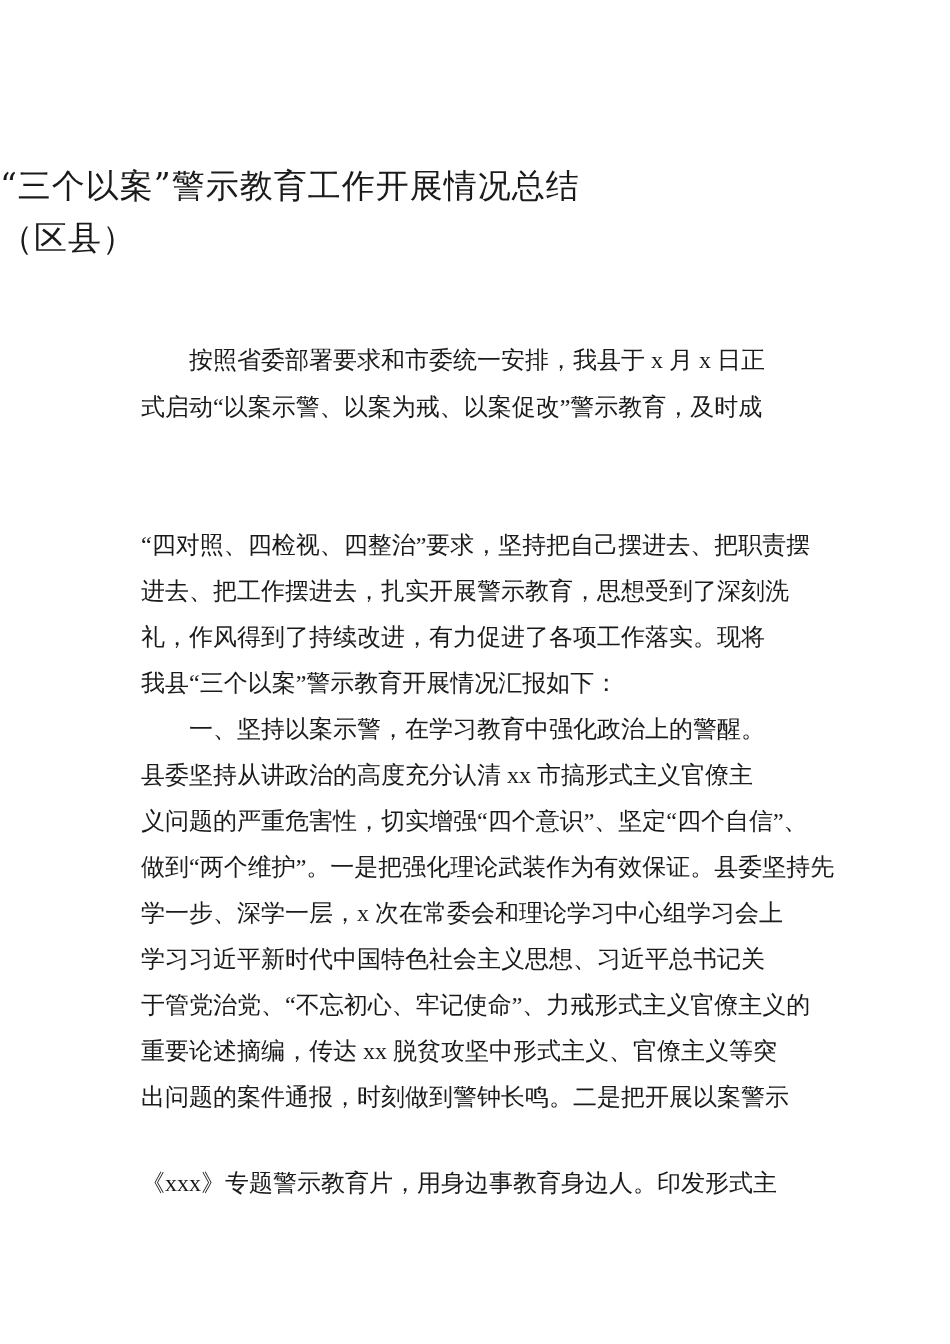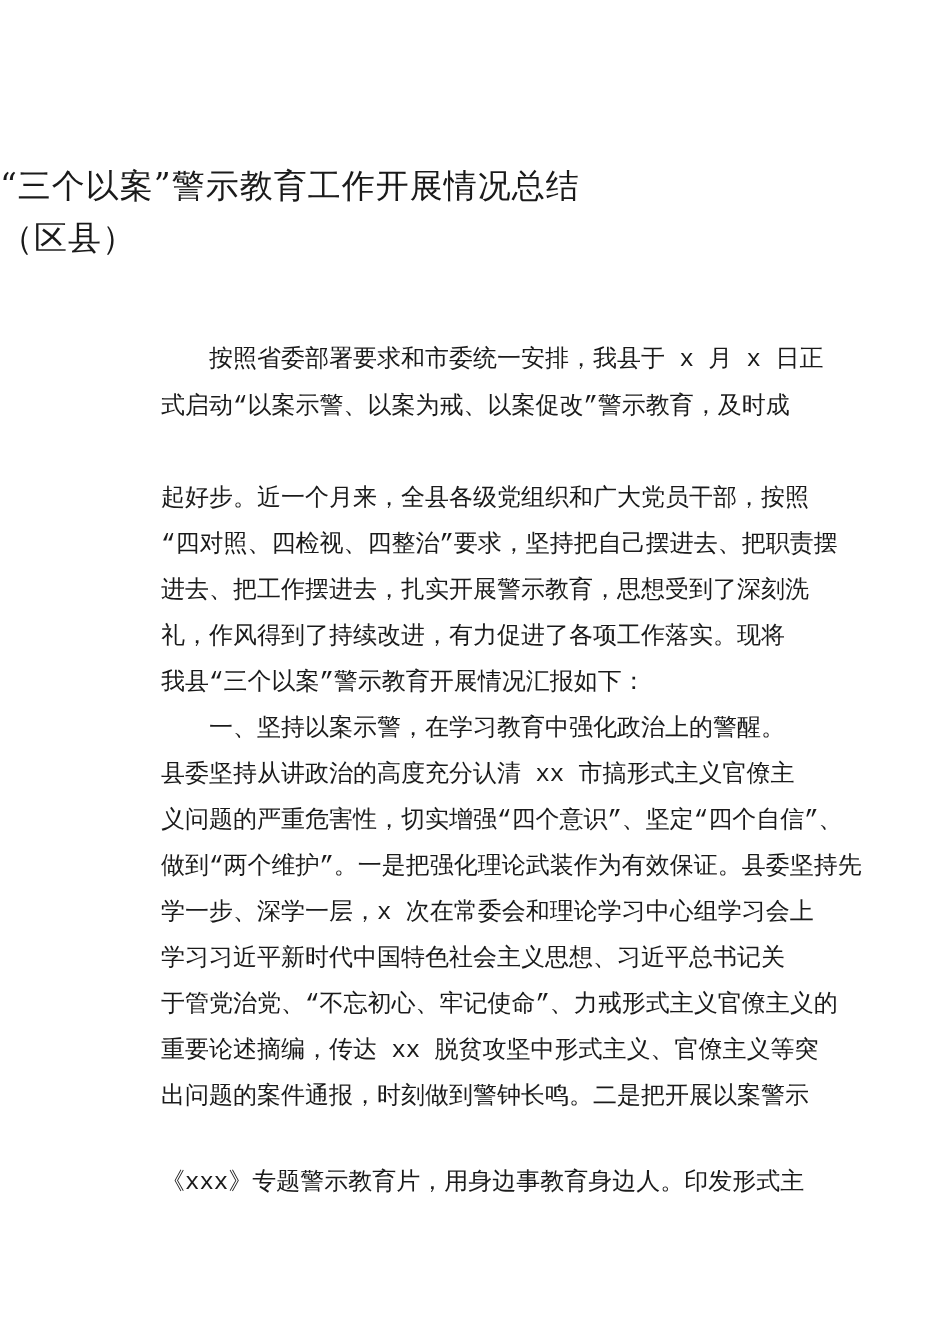--- a/index.html
+++ b/index.html
@@ -6,35 +6,34 @@
   body { width: 950px; height: 1344px; position: relative; overflow: hidden; }
   .page { position: absolute; left: 0; top: 0; width: 950px; height: 1344px; background: #fff; }
   .title {
     position: absolute; left: 0; width: 950px; text-align: left;
     font-family: "DejaVu Serif", "Liberation Serif", serif;
     font-size: 33px; color: #1a1a1a; letter-spacing: 1px; white-space: nowrap;
   }
   .title.t1 { top: 164px; }
   .title.t2 { top: 204px; margin-top: 12px; }
   .line {
-    position: absolute; left: 161px;
-    font-family: Liberation Mono, monospace;
+    position: absolute; left: 141px;
+    font-family: Liberation Serif, serif;
     font-size: 24px; color: #1a1a1a; white-space: nowrap; line-height: 30px;
   }
 </style>
 </head>
 <body>
 
 <div class="page">
   <div class="title t1">“三个以案”警示教育工作开展情况总结</div>
   <div class="title t2">（区县）</div>
 
   <div class="line" style="top:345px">　　按照省委部署要求和市委统一安排，我县于 x 月 x 日正</div>
   <div class="line" style="top:392px">式启动“以案示警、以案为戒、以案促改”警示教育，及时成</div>
-  <div class="line" style="top:484px">起好步。近一个月来，全县各级党组织和广大党员干部，按照</div>
   <div class="line" style="top:530px">“四对照、四检视、四整治”要求，坚持把自己摆进去、把职责摆</div>
   <div class="line" style="top:576px">进去、把工作摆进去，扎实开展警示教育，思想受到了深刻洗</div>
   <div class="line" style="top:622px">礼，作风得到了持续改进，有力促进了各项工作落实。现将</div>
   <div class="line" style="top:668px">我县“三个以案”警示教育开展情况汇报如下：</div>
   <div class="line" style="top:714px">　　一、坚持以案示警，在学习教育中强化政治上的警醒。</div>
   <div class="line" style="top:760px">县委坚持从讲政治的高度充分认清 xx 市搞形式主义官僚主</div>
   <div class="line" style="top:806px">义问题的严重危害性，切实增强“四个意识”、坚定“四个自信”、</div>
   <div class="line" style="top:852px">做到“两个维护”。一是把强化理论武装作为有效保证。县委坚持先</div>
   <div class="line" style="top:898px">学一步、深学一层，x 次在常委会和理论学习中心组学习会上</div>
   <div class="line" style="top:944px">学习习近平新时代中国特色社会主义思想、习近平总书记关</div>

